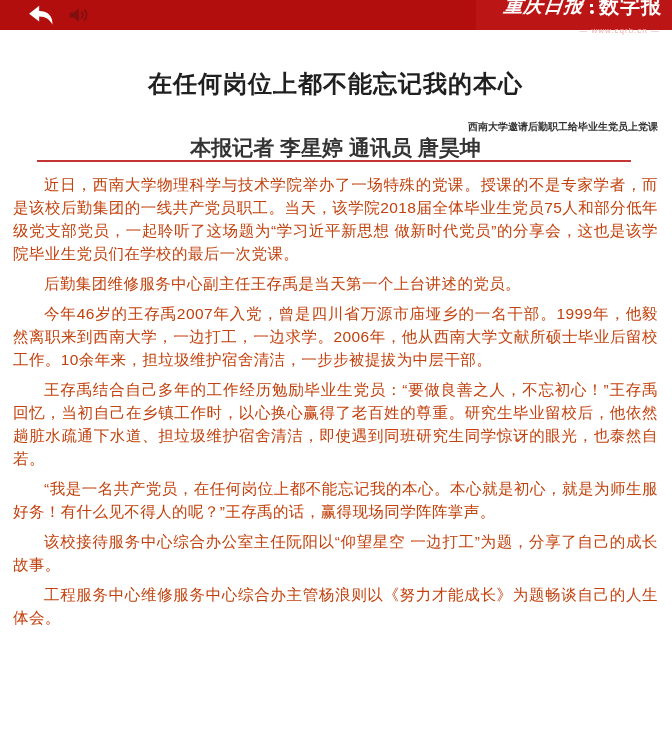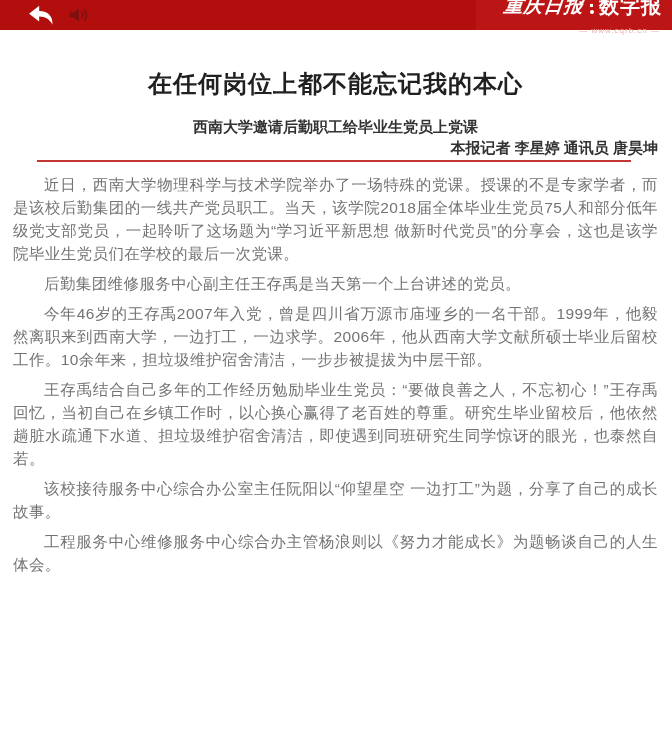--- a/index.html
+++ b/index.html
@@ -45,35 +45,35 @@
   }
 
   
   .article { padding: 0 14px 0 13px; }
   .page-title {
     margin: 40px 0 0 0; text-align: center;
     font-size: 24px; line-height: 28px; font-weight: bold; color: #202020;
     letter-spacing: 1px;
   }
   .article-subtitle {
-    margin-top: 18px; text-align: center;
-    font-size: 15px; line-height: 22px; font-weight: bold; color: #333333;
+    margin-top: 18px; text-align: right;
+    font-size: 10px; line-height: 22px; font-weight: bold; color: #333333;
   }
   .article-byline {
-    margin-top: 0; text-align: right;
-    font-size: 15px; line-height: 20px; font-weight: bold; color: #333333;
+    margin-top: 0; text-align: center;
+    font-size: 21px; line-height: 20px; font-weight: bold; color: #333333;
   }
   .title-divider {
     height: 2px; background: #c43535; border: 0;
     margin: 2px 27px 0 24px;
   }
   .article-body { margin-top: 11px; }
   .article-body p {
     margin: 0 0 7px 0;
-    font-size: 15.5px; line-height: 23px; color: #737373;
+    font-size: 15.5px; line-height: 23px; color: #c2410c;
     text-indent: 2em; text-align: justify;
     letter-spacing: 0.4px;
   }
 </style>
 </head>
 <body>
 
 <div class="app-header">
   <div class="header-left">
     <span class="icon-btn">
@@ -113,16 +113,17 @@
 
   <div class="article-byline">本报记者 李星婷 通讯员 唐昊坤</div>
 
   <hr class="title-divider">
 
   <div class="article-body">
       <p>近日，西南大学物理科学与技术学院举办了一场特殊的党课。授课的不是专家学者，而是该校后勤集团的一线共产党员职工。当天，该学院2018届全体毕业生党员75人和部分低年级党支部党员，一起聆听了这场题为“学习近平新思想 做新时代党员”的分享会，这也是该学院毕业生党员们在学校的最后一次党课。</p>
       <p>后勤集团维修服务中心副主任王存禹是当天第一个上台讲述的党员。</p>
       <p>今年46岁的王存禹2007年入党，曾是四川省万源市庙垭乡的一名干部。1999年，他毅然离职来到西南大学，一边打工，一边求学。2006年，他从西南大学文献所硕士毕业后留校工作。10余年来，担垃圾维护宿舍清洁，一步步被提拔为中层干部。</p>
       <p>王存禹结合自己多年的工作经历勉励毕业生党员：“要做良善之人，不忘初心！”王存禹回忆，当初自己在乡镇工作时，以心换心赢得了老百姓的尊重。研究生毕业留校后，他依然趟脏水疏通下水道、担垃圾维护宿舍清洁，即使遇到同班研究生同学惊讶的眼光，也泰然自若。</p>
+      <p>“我是一名共产党员，在任何岗位上都不能忘记我的本心。本心就是初心，就是为师生服好务！有什么见不得人的呢？”王存禹的话，赢得现场同学阵阵掌声。</p>
       <p>该校接待服务中心综合办公室主任阮阳以“仰望星空 一边打工”为题，分享了自己的成长故事。</p>
       <p>工程服务中心维修服务中心综合办主管杨浪则以《努力才能成长》为题畅谈自己的人生体会。</p>
     </div>
 </div>
 
 </body></html>

